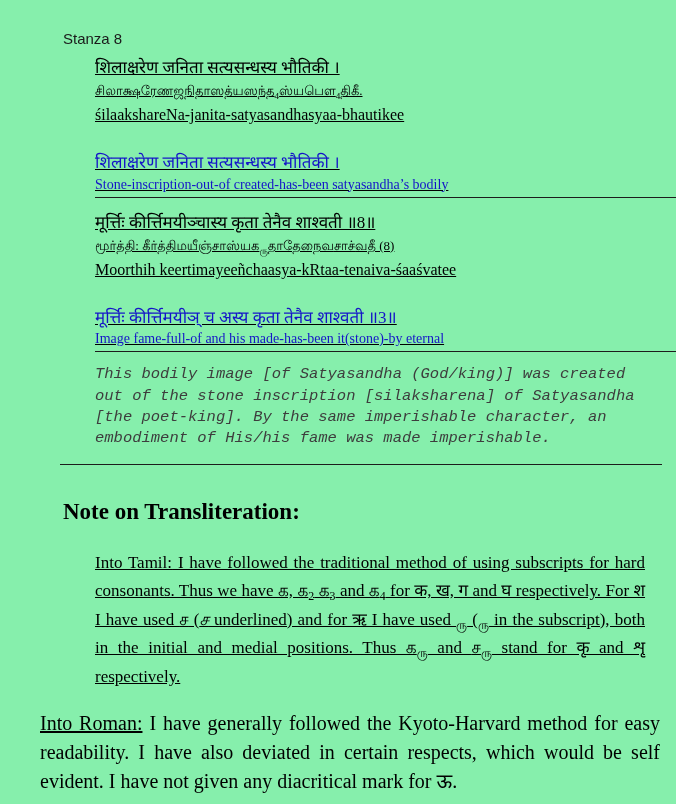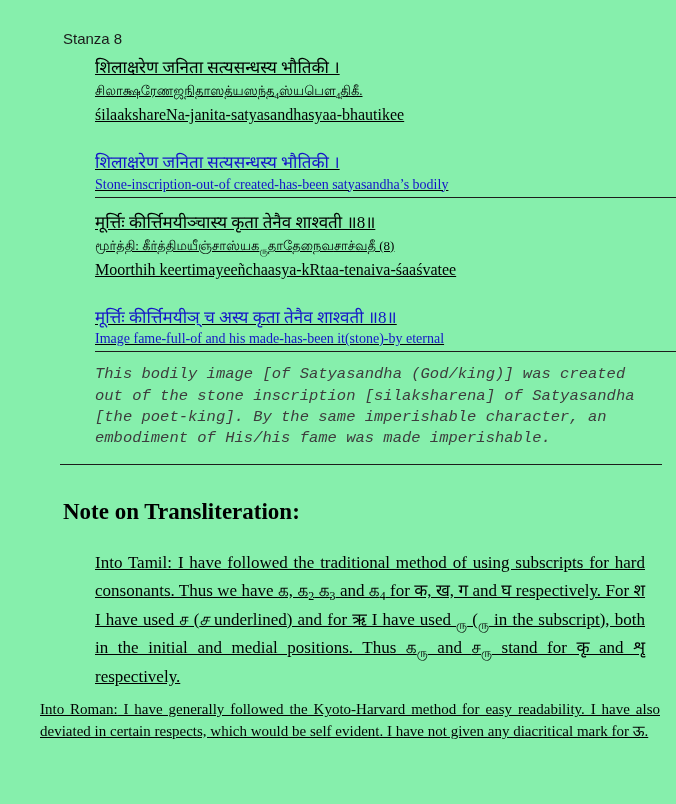--- a/index.html
+++ b/index.html
@@ -31,21 +31,21 @@
     font-family:Liberation Mono, monospace;font-style:italic;
     font-size:15.5px;line-height:1.38;color:#3d3d3d;
   }
   .note-heading{
     margin:34px 0 0 63px;font-size:23px;font-weight:bold;
   }
   .tamil-note{
     margin:24px 31px 0 95px;text-align:justify;font-size:17px;line-height:1.68;text-decoration:underline;
   }
   .roman-note{
-    margin:8px 16px 0 40px;text-align:justify;font-size:15px;line-height:1.43;text-decoration:underline;
+    margin:18px 16px 0 40px;text-align:justify;font-size:20px;line-height:1.43;
   }
 </style>
 </head>
 <body>
 
 <div class="page">
 
   <div class="stanza-label">Stanza 8</div>
 
   <div class="indent block1">
@@ -60,21 +60,21 @@
   </div>
   <div class="rule rule-right"></div>
 
   <div class="indent block2">
     <div class="deva">मूर्त्तिः कीर्त्तिमयीञ्चास्य कृता तेनैव शाश्वती ॥8॥</div>
     <div class="tamil"><span>மூர்த்தி: கீர்த்திமயீஞ்சாஸ்யக</span><sub>ரு</sub><span>தாதேநைவ</span><span class="u">சாச்</span><span>வதீ (8)</span></div>
     <div class="roman">Moorthih keertimayeeñchaasya-kRtaa-tenaiva-śaaśvatee</div>
   </div>
 
   <div class="indent blue-block">
-    <div class="deva blue">मूर्त्तिः कीर्त्तिमयीञ् च अस्य कृता तेनैव शाश्वती ॥8॥</div>
+    <div class="deva blue">मूर्त्तिः कीर्त्तिमयीञ् च अस्य कृता तेनैव शाश्वती ॥3॥</div>
     <div class="gloss blue">Image fame-full-of and his made-has-been it(stone)-by eternal</div>
   </div>
   <div class="rule rule-right"></div>
 
   <div class="translation">This bodily image [of Satyasandha (God/king)] was created out of the stone inscription [silaksharena] of Satyasandha [the poet-king]. By the same imperishable character, an embodiment of His/his fame was made imperishable.</div>
 
   <div class="rule rule-mid"></div>
 
   <div class="note-heading">Note on Transliteration:</div>
 

